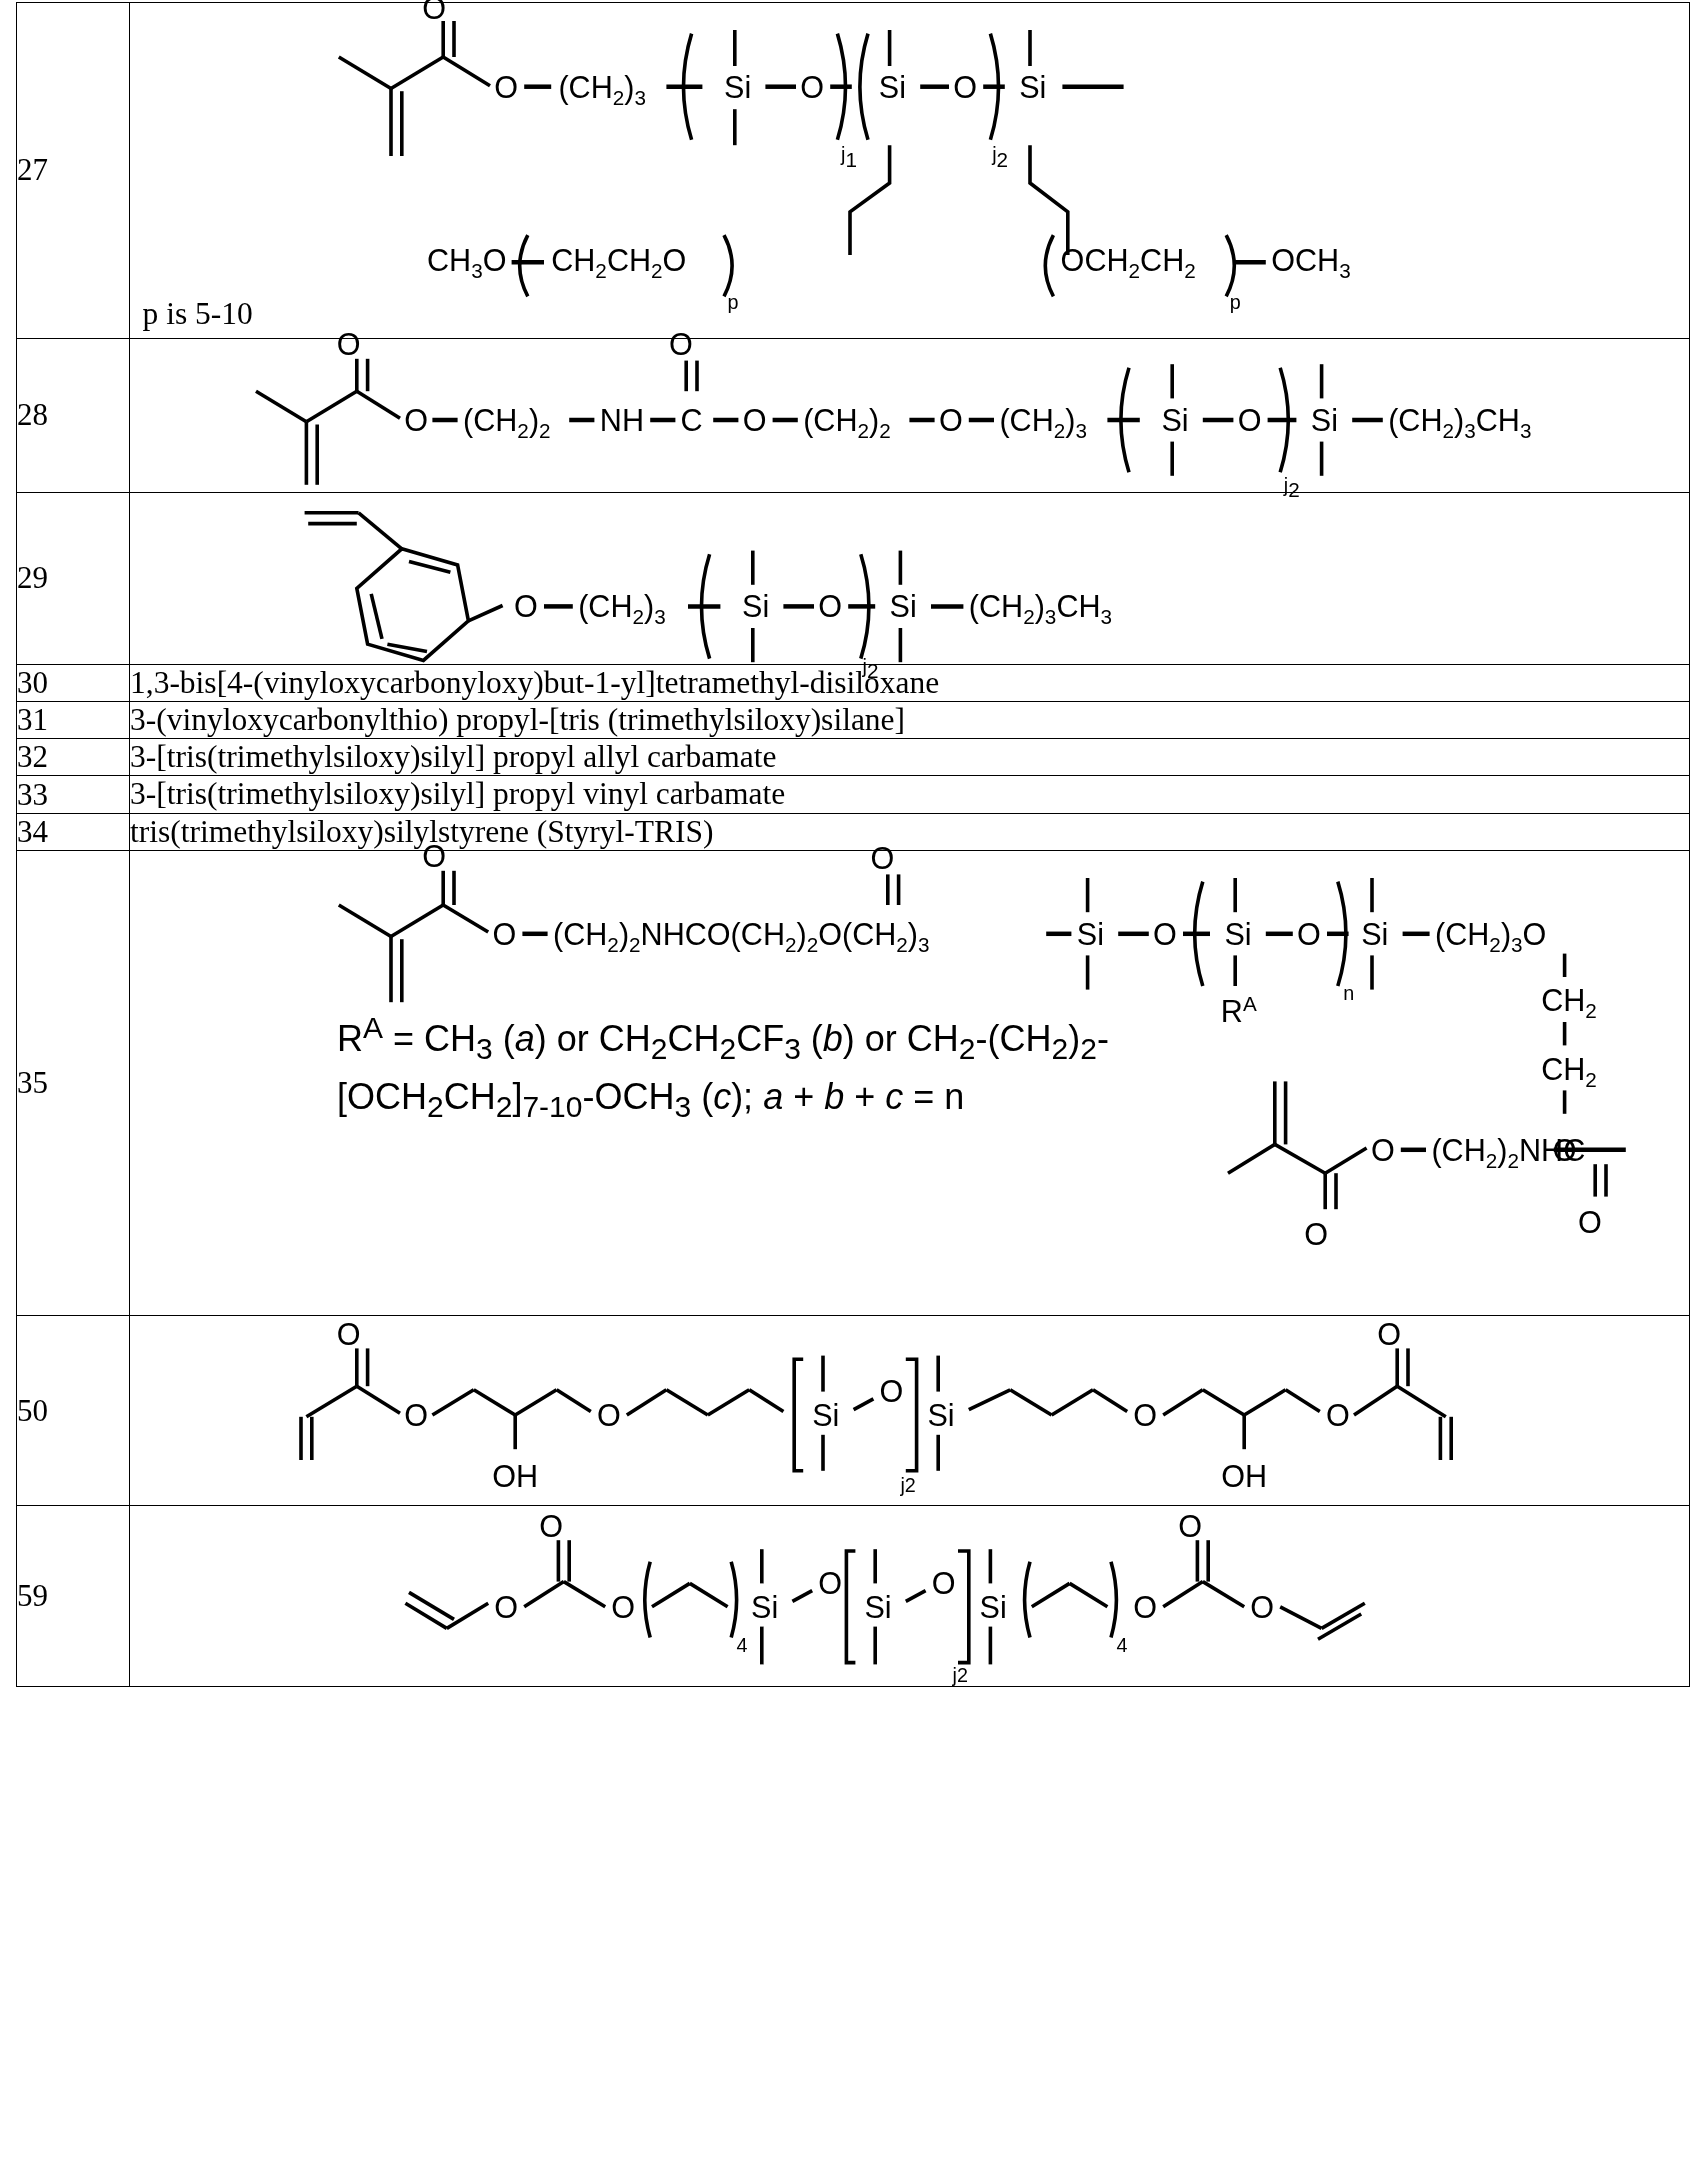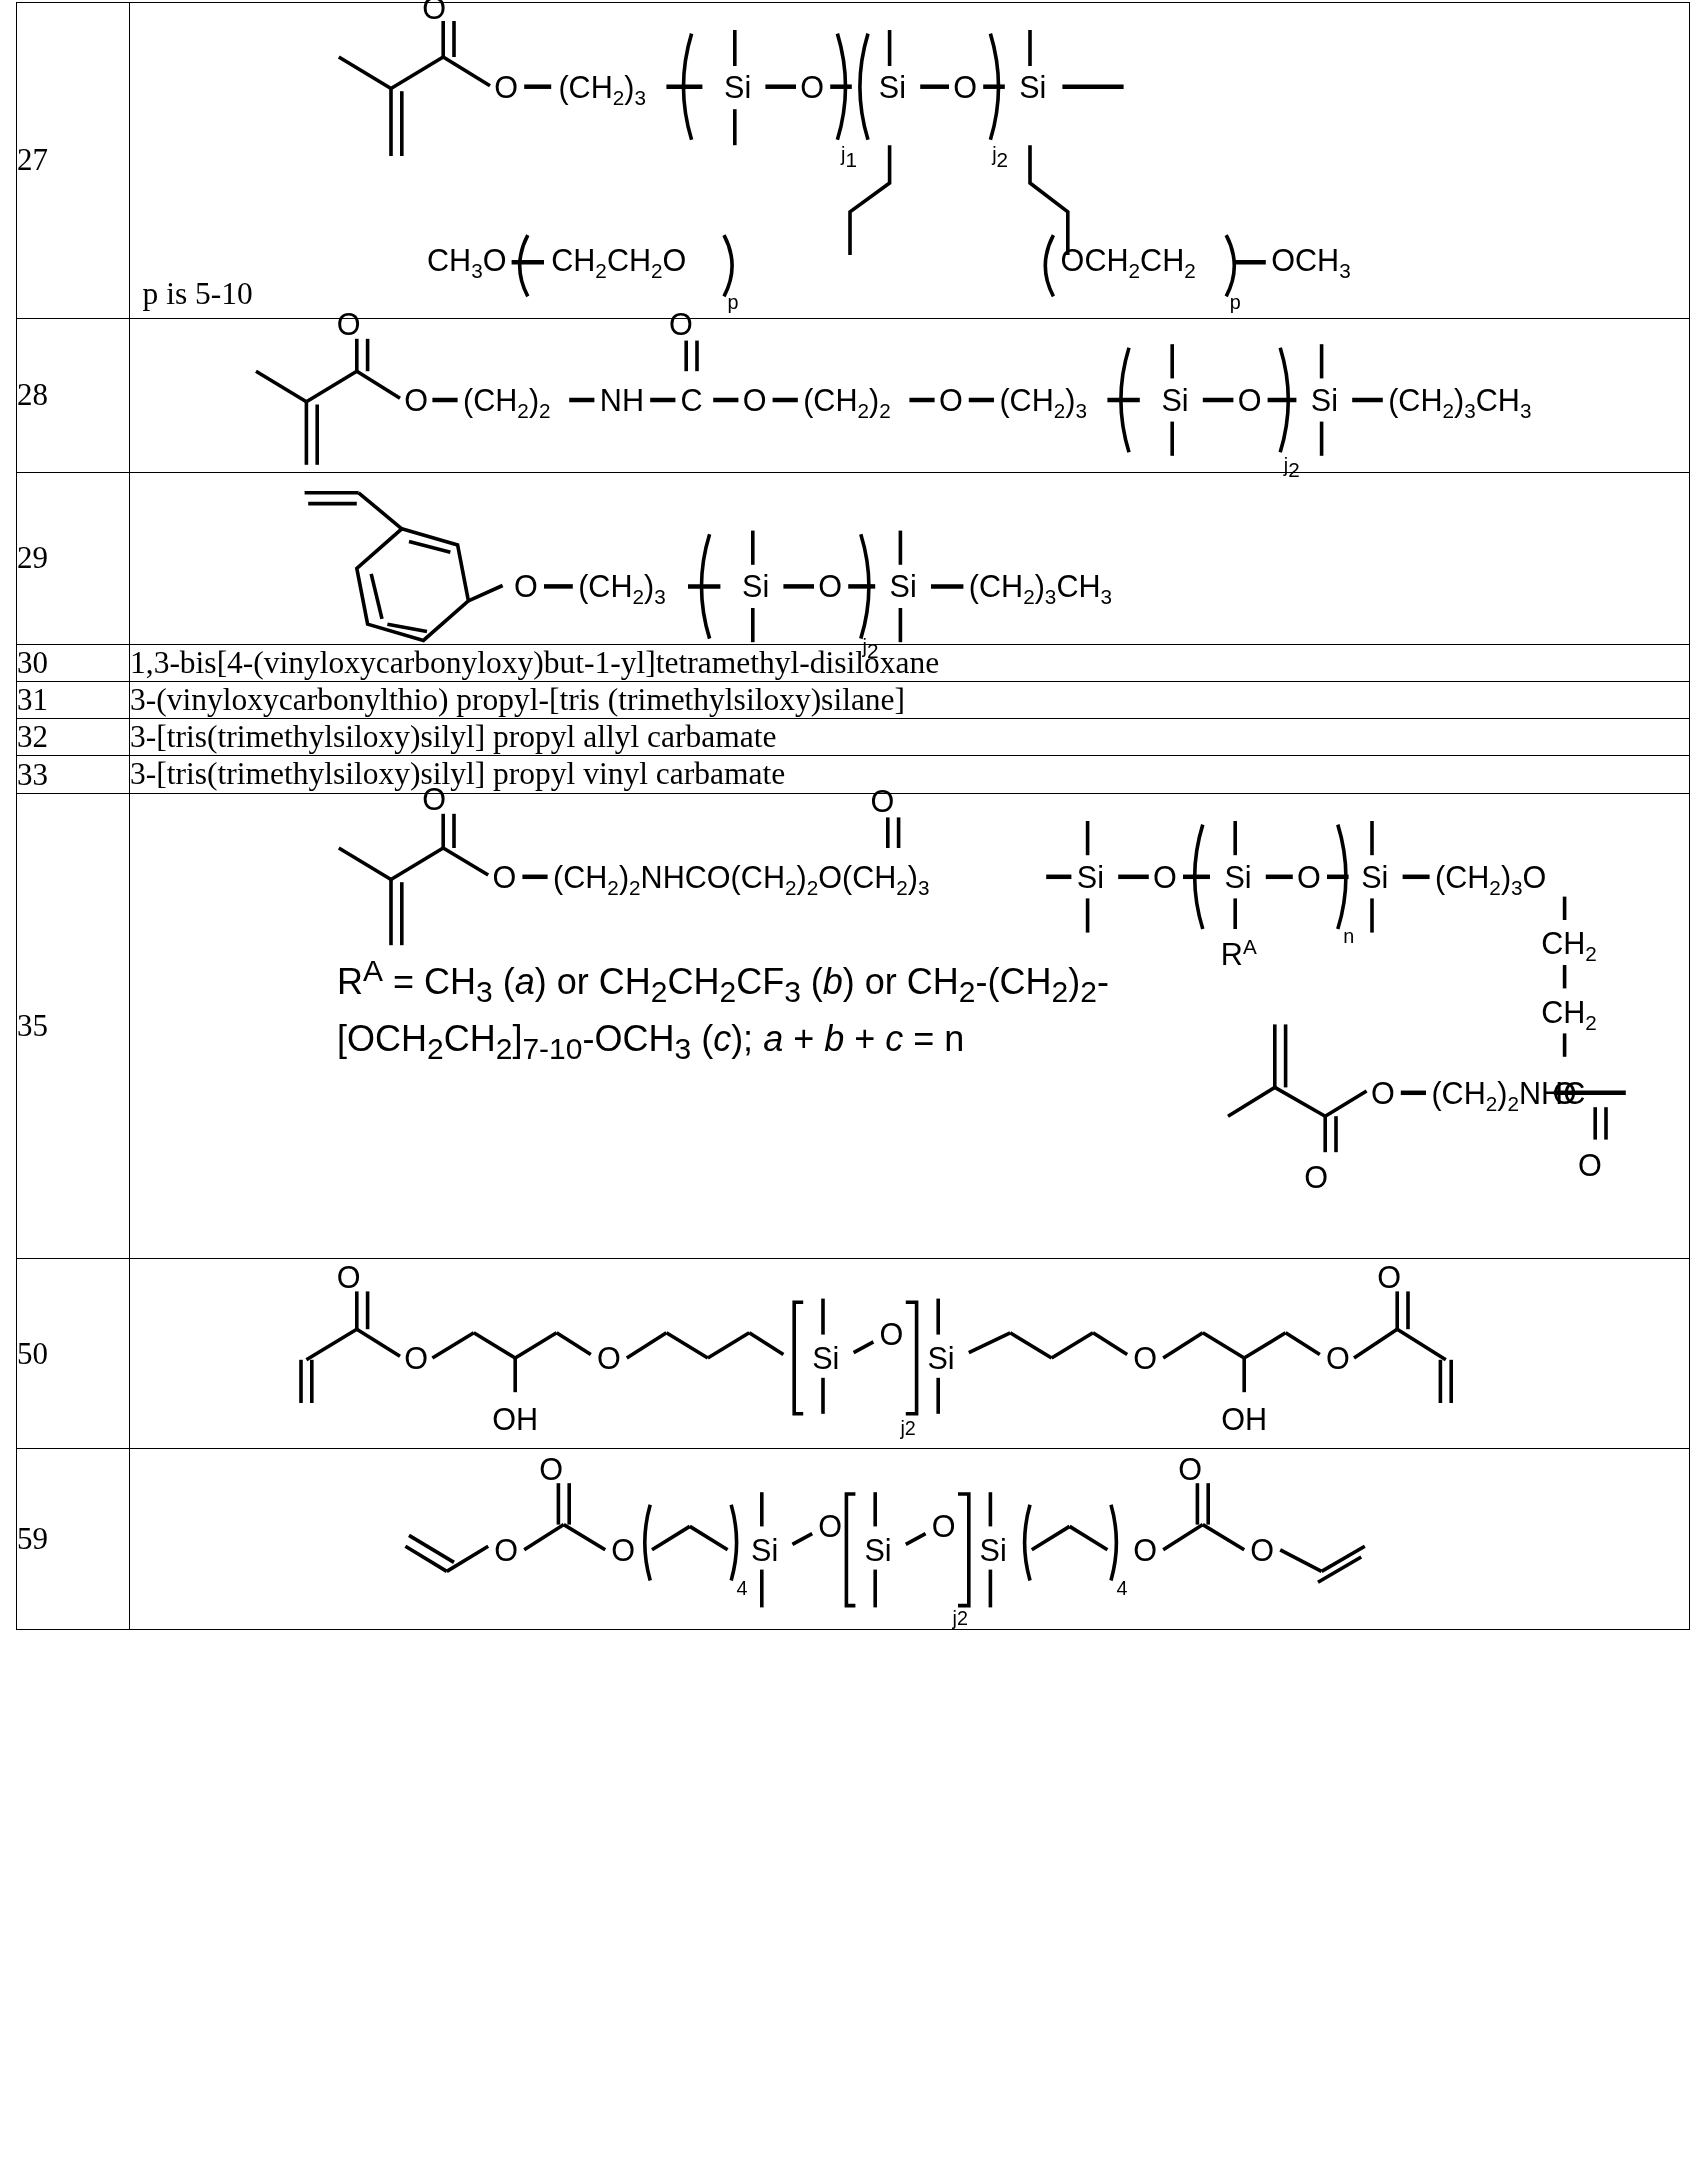--- a/index.html
+++ b/index.html
@@ -45,20 +45,21 @@
     padding: 9px 0 9px 16px;
     font-size: 31.5px;
     line-height: 1.15;
     font-family: "Liberation Serif", "DejaVu Serif", serif;
     margin-left: 12px;
   }
   .note-text {
     font-size: 31.5px;
     font-family: "Liberation Serif", "DejaVu Serif", serif;
     padding: 3.6px 0 5.4px 12.6px;
+    margin-top: 20px;
   }
   .struct-wrap {
     position: relative;
     width: 100%;
   }
   svg.chem {
     display: block;
     overflow: visible;
   }
   svg.chem text {
@@ -245,20 +246,24 @@
     <td class="text-cell">3-(vinyloxycarbonylthio) propyl-[tris (trimethylsiloxy)silane]</td>
   </tr>
   <tr>
     <td class="num-cell">32</td>
     <td class="text-cell">3-[tris(trimethylsiloxy)silyl] propyl allyl carbamate</td>
   </tr>
   <tr>
     <td class="num-cell">33</td>
     <td class="text-cell">3-[tris(trimethylsiloxy)silyl] propyl vinyl carbamate</td>
   </tr>
+  <tr>
+    <td class="num-cell">34</td>
+    <td class="text-cell">tris(trimethylsiloxy)silylstyrene (Styryl-TRIS)</td>
+  </tr>
 
   <tr>
     <td class="num-cell">35</td>
     <td class="struct-cell">
       <svg class="chem" width="1548" height="405" viewBox="0 0 1720 450">
 
         <line x1="232" y1="60" x2="290" y2="95" stroke-width="4"></line>
         <line x1="290" y1="95" x2="290" y2="168" stroke-width="4"></line>
         <line x1="302" y1="98" x2="302" y2="168" stroke-width="4"></line>
         <line x1="290" y1="95" x2="348" y2="60" stroke-width="4"></line>

